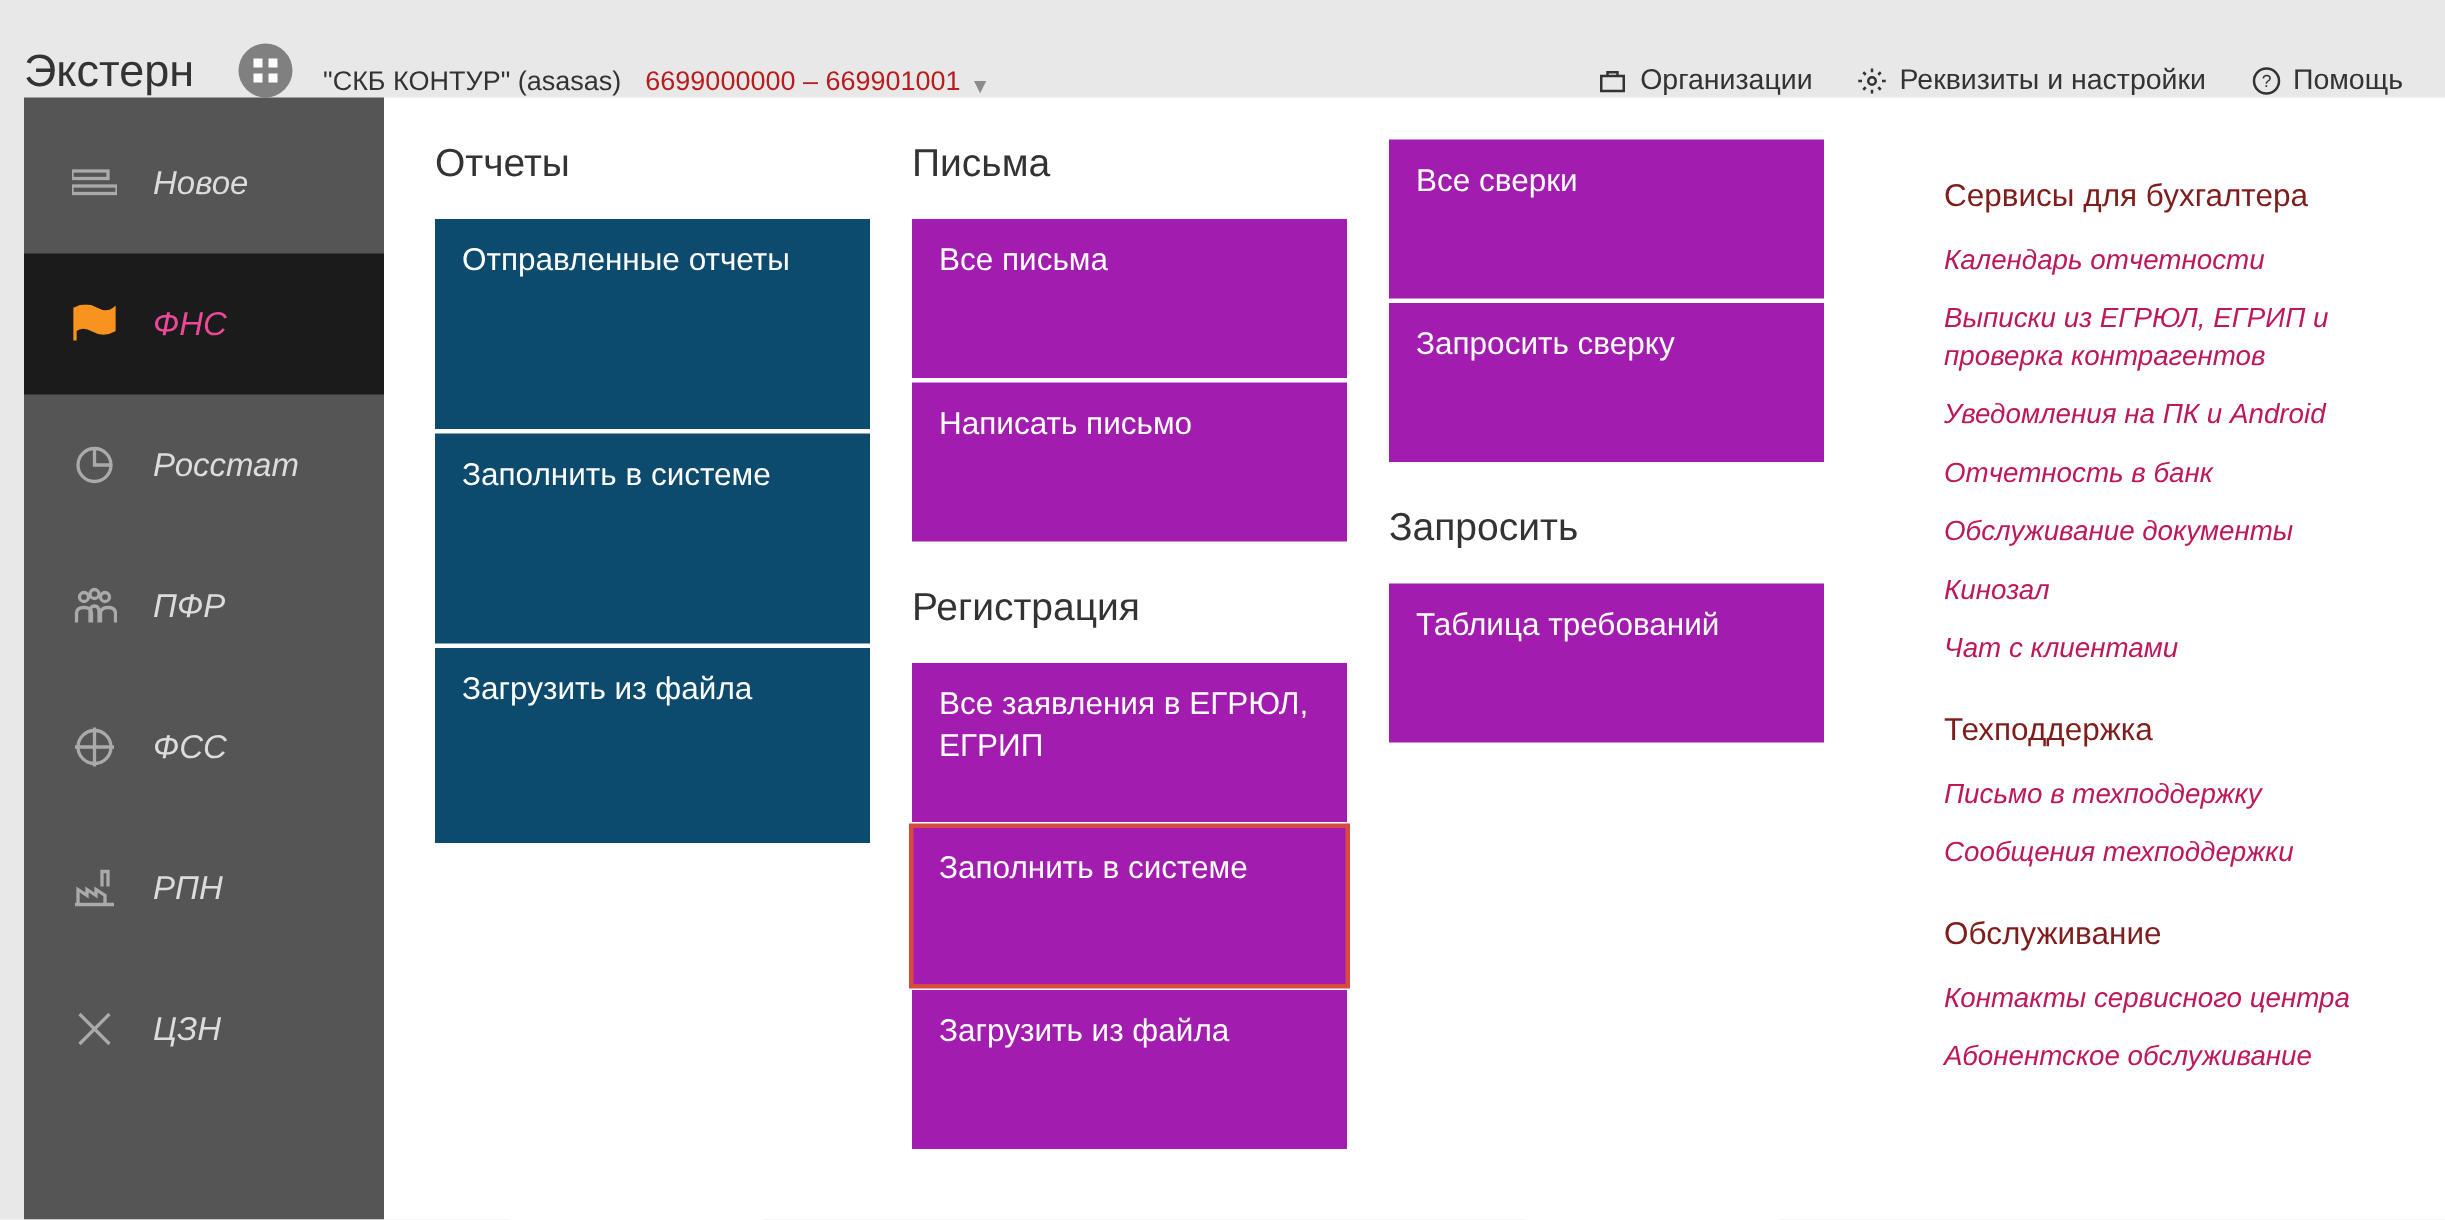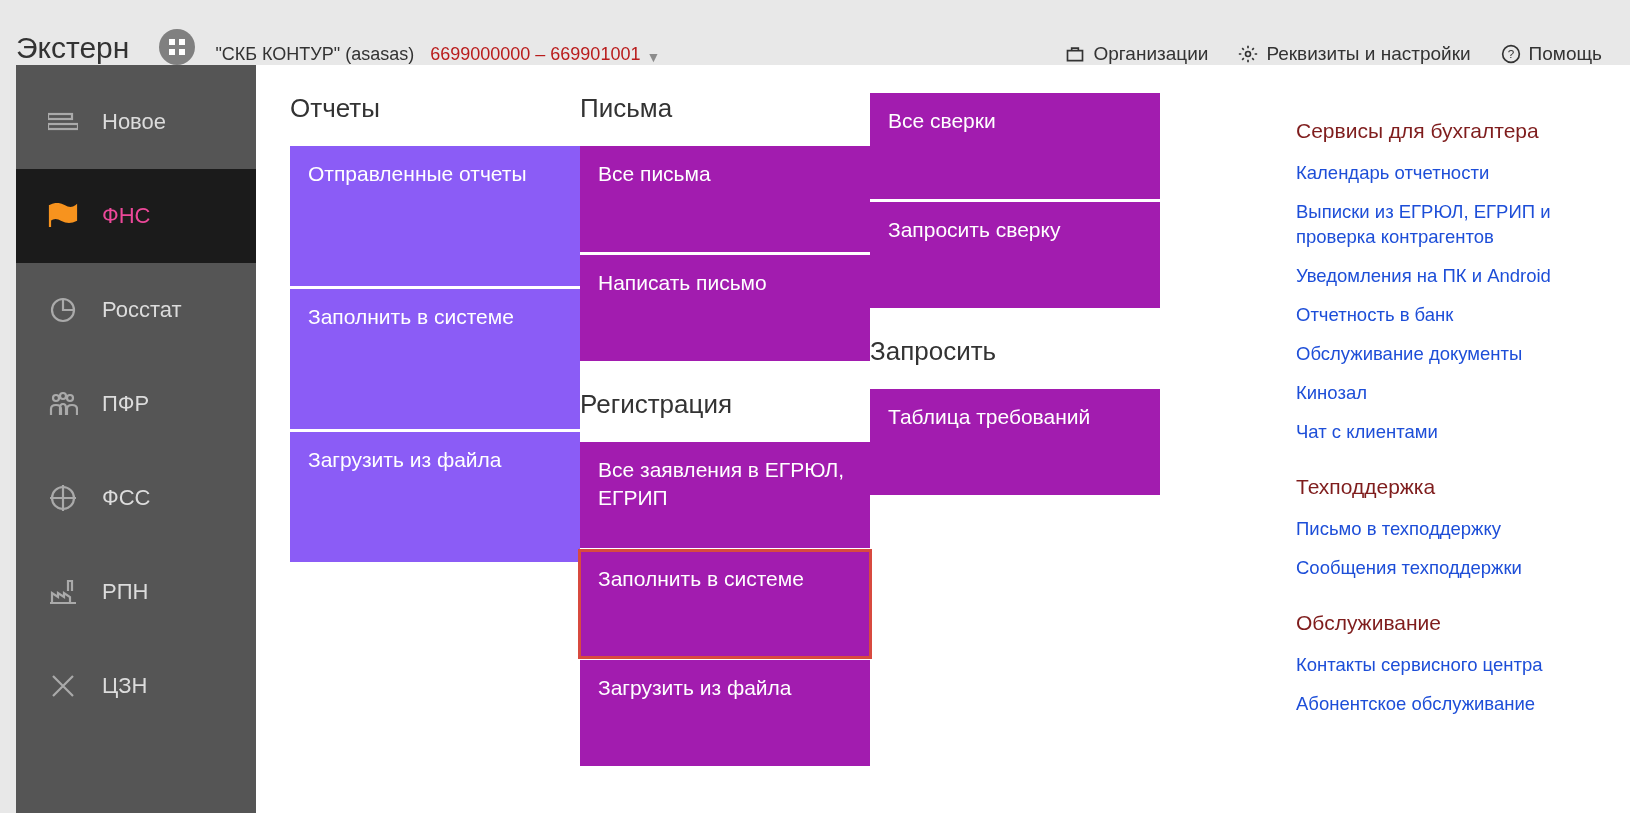--- a/index.html
+++ b/index.html
@@ -60,71 +60,73 @@
     display:flex; flex-direction:column;
     padding-top: 10px;
   }
   .side-item {
     display:flex; align-items:center;
     height: 94px;
     padding-left: 30px;
     color: #dcdcdc;
     font-size: 22px;
     cursor:pointer;
+    font-style:italic;
   }
   .side-item.active { background:#1b1b1b; color:#ec4899; }
   .side-ico { width:34px; margin-right:22px; display:flex; align-items:center; justify-content:center;}
   .side-ico svg { stroke:#aaa; fill:none; stroke-width:2.2; }
   .side-item.active .side-ico svg.flag path { fill:#f7931e; stroke:#f7931e; }
 
   
   .main {
     flex:1;
     background:#fff;
     padding: 28px 34px 0 34px;
     display:flex;
     overflow:hidden;
   }
-  .cols { display:flex; }
+  .cols { display:flex; gap: 28px; }
   .col { width: 290px; }
   .group + .group { margin-top: 28px; }
   .group-title { font-size:26px; color:#333; margin-bottom: 22px; }
   .tile {
     background:#a21caf;
     color:#fff;
     font-size:21px;
     padding: 14px 18px 0 18px;
     width:100%;
     cursor:pointer;
     margin-bottom: 3px;
     display:flex;
     align-items:flex-start;
     line-height:1.35;
   }
-  .tile.blue { background:#8b5cf6; }
+  .tile.blue { background:#0c4a6e; }
   .tile.h1 { height:106px; }
   .tile.h2 { height:140px; }
   .tile.last { height:130px; }
   .tile.highlight { outline: 3px solid #d84a3f; outline-offset: -1px;}
 
   
   .rightpanel {
     width: 300px;
     margin-left: auto;
     padding-top: 6px;
     font-size: 18.5px;
   }
   .rp-head { font-size:21px; color:#7f1d1d; margin-bottom: 18px; margin-top: 20px;}
   .rp-section + .rp-section { margin-top: 30px; }
   .rp-link {
     display:block;
-    color:#1d4ed8;
+    color:#be185d;
     margin-bottom: 14px;
     cursor:pointer;
     line-height:1.35;
+    font-style:italic;
   }
 </style>
 </head>
 <body>
 
 <div class="topbar">
   <div class="logo">Экстерн</div>
 
   <div class="grid-btn">
     <svg width="18" height="18" viewBox="0 0 18 18">

